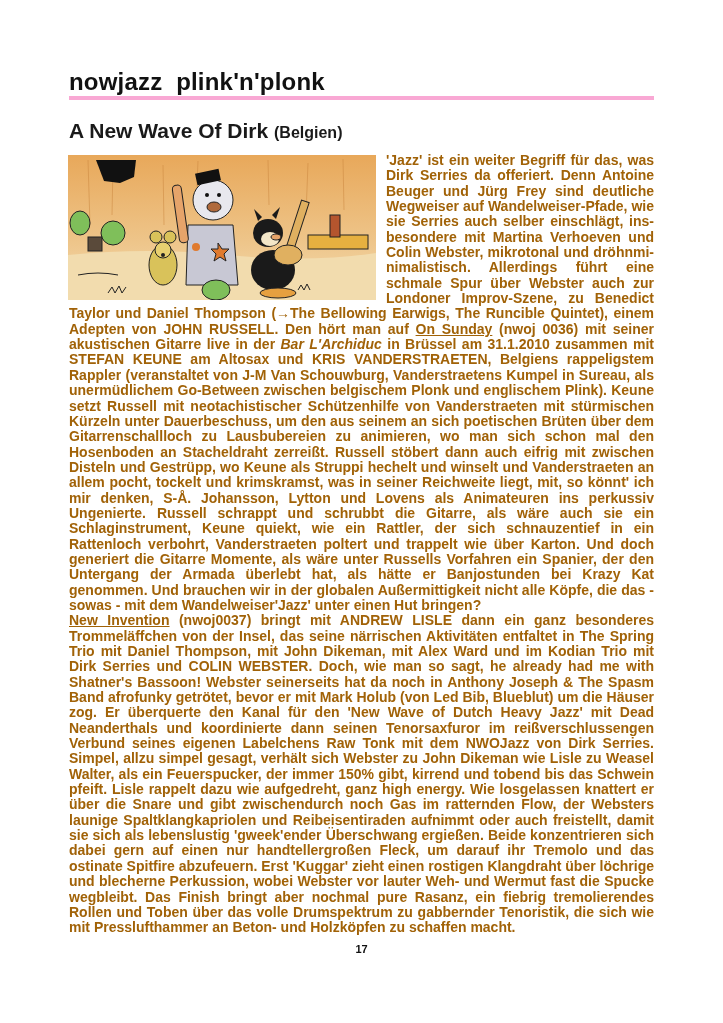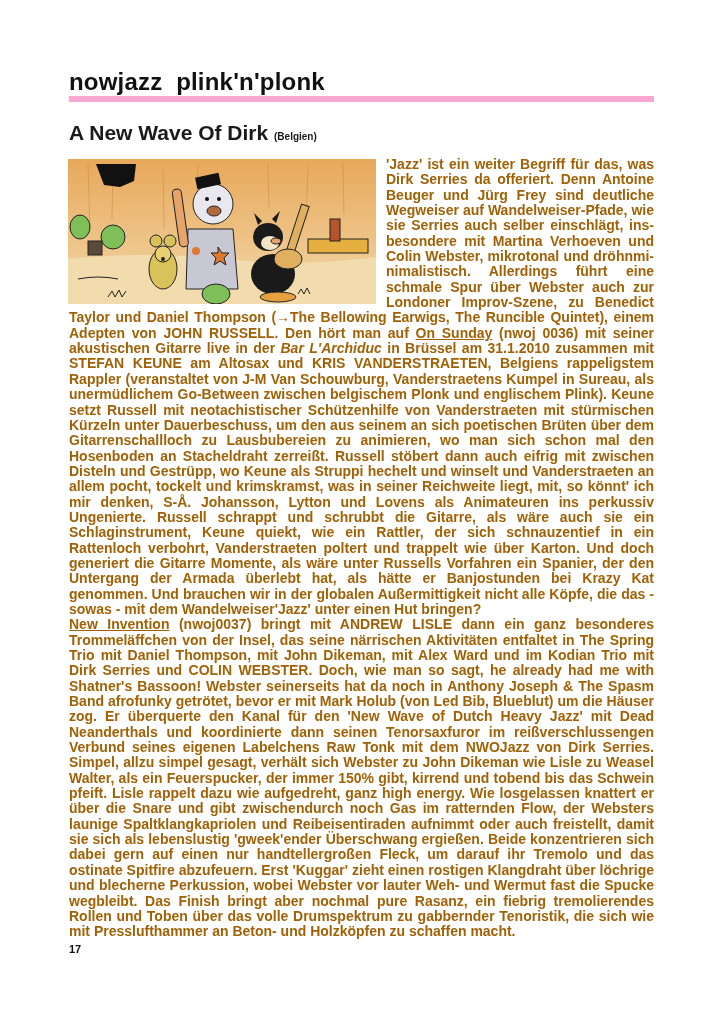--- a/index.html
+++ b/index.html
@@ -1,44 +1,44 @@
 <!DOCTYPE html>
 <html><head>
   <meta charset="utf-8">
   <style>
     html, body { margin: 0; padding: 0; background: #ffffff; }
     body { width: 723px; height: 1023px; position: relative; overflow: hidden; }
     .page { position: absolute; left: 69px; top: 68px; width: 585px; }
     .masthead {
       font-family: "Liberation Sans", sans-serif; font-weight: bold;
       font-size: 24px; line-height: 28px; color: #111;
-      border-bottom: 6px solid #f9a8d4; padding-bottom: 0px; margin: 0;
+      border-bottom: 4px solid #f9a8d4; padding-bottom: 0px; margin: 0;
       letter-spacing: 0.2px;
     }
     .headline {
       font-family: "Liberation Sans", sans-serif; font-weight: bold;
       font-size: 21px; color: #1a1a1a; margin: 19px 0 8px 0; line-height: 24px;
     }
-    .headline .country { font-size: 10px; text-align: center; }
+    .headline .country { font-size: 16px; text-align: center; }
     .body {
       font-family: "Liberation Sans", sans-serif; font-weight: bold;
       font-size: 14px; line-height: 15.35px; color: #a16207;
       text-align: justify; hyphens: manual;
     }
     .body p { margin: 0; }
     .body p + p { }
     .figure {
       float: left; width: 308px; height: 145px; margin: 2px 10px 2px -1px;
       position: relative; overflow: hidden;
     }
     .figure svg { display: block; }
     .u { text-decoration: underline; }
     .i { font-style: italic; }
     .pagenum {
-      position: absolute; left: 0; width: 585px; top: 875px; 
+      position: absolute; left: 0; width: 585px; top: 875px; text-align: center;
       font-family: "Liberation Sans", sans-serif; font-weight: bold; font-size: 11px; color: #111;
     }
   </style>
 </head>
 <body>
 
 <div class="page">
   <h1 class="masthead" style="white-space: pre;">nowjazz  plink'n'plonk</h1>
 
   <h2 class="headline">

